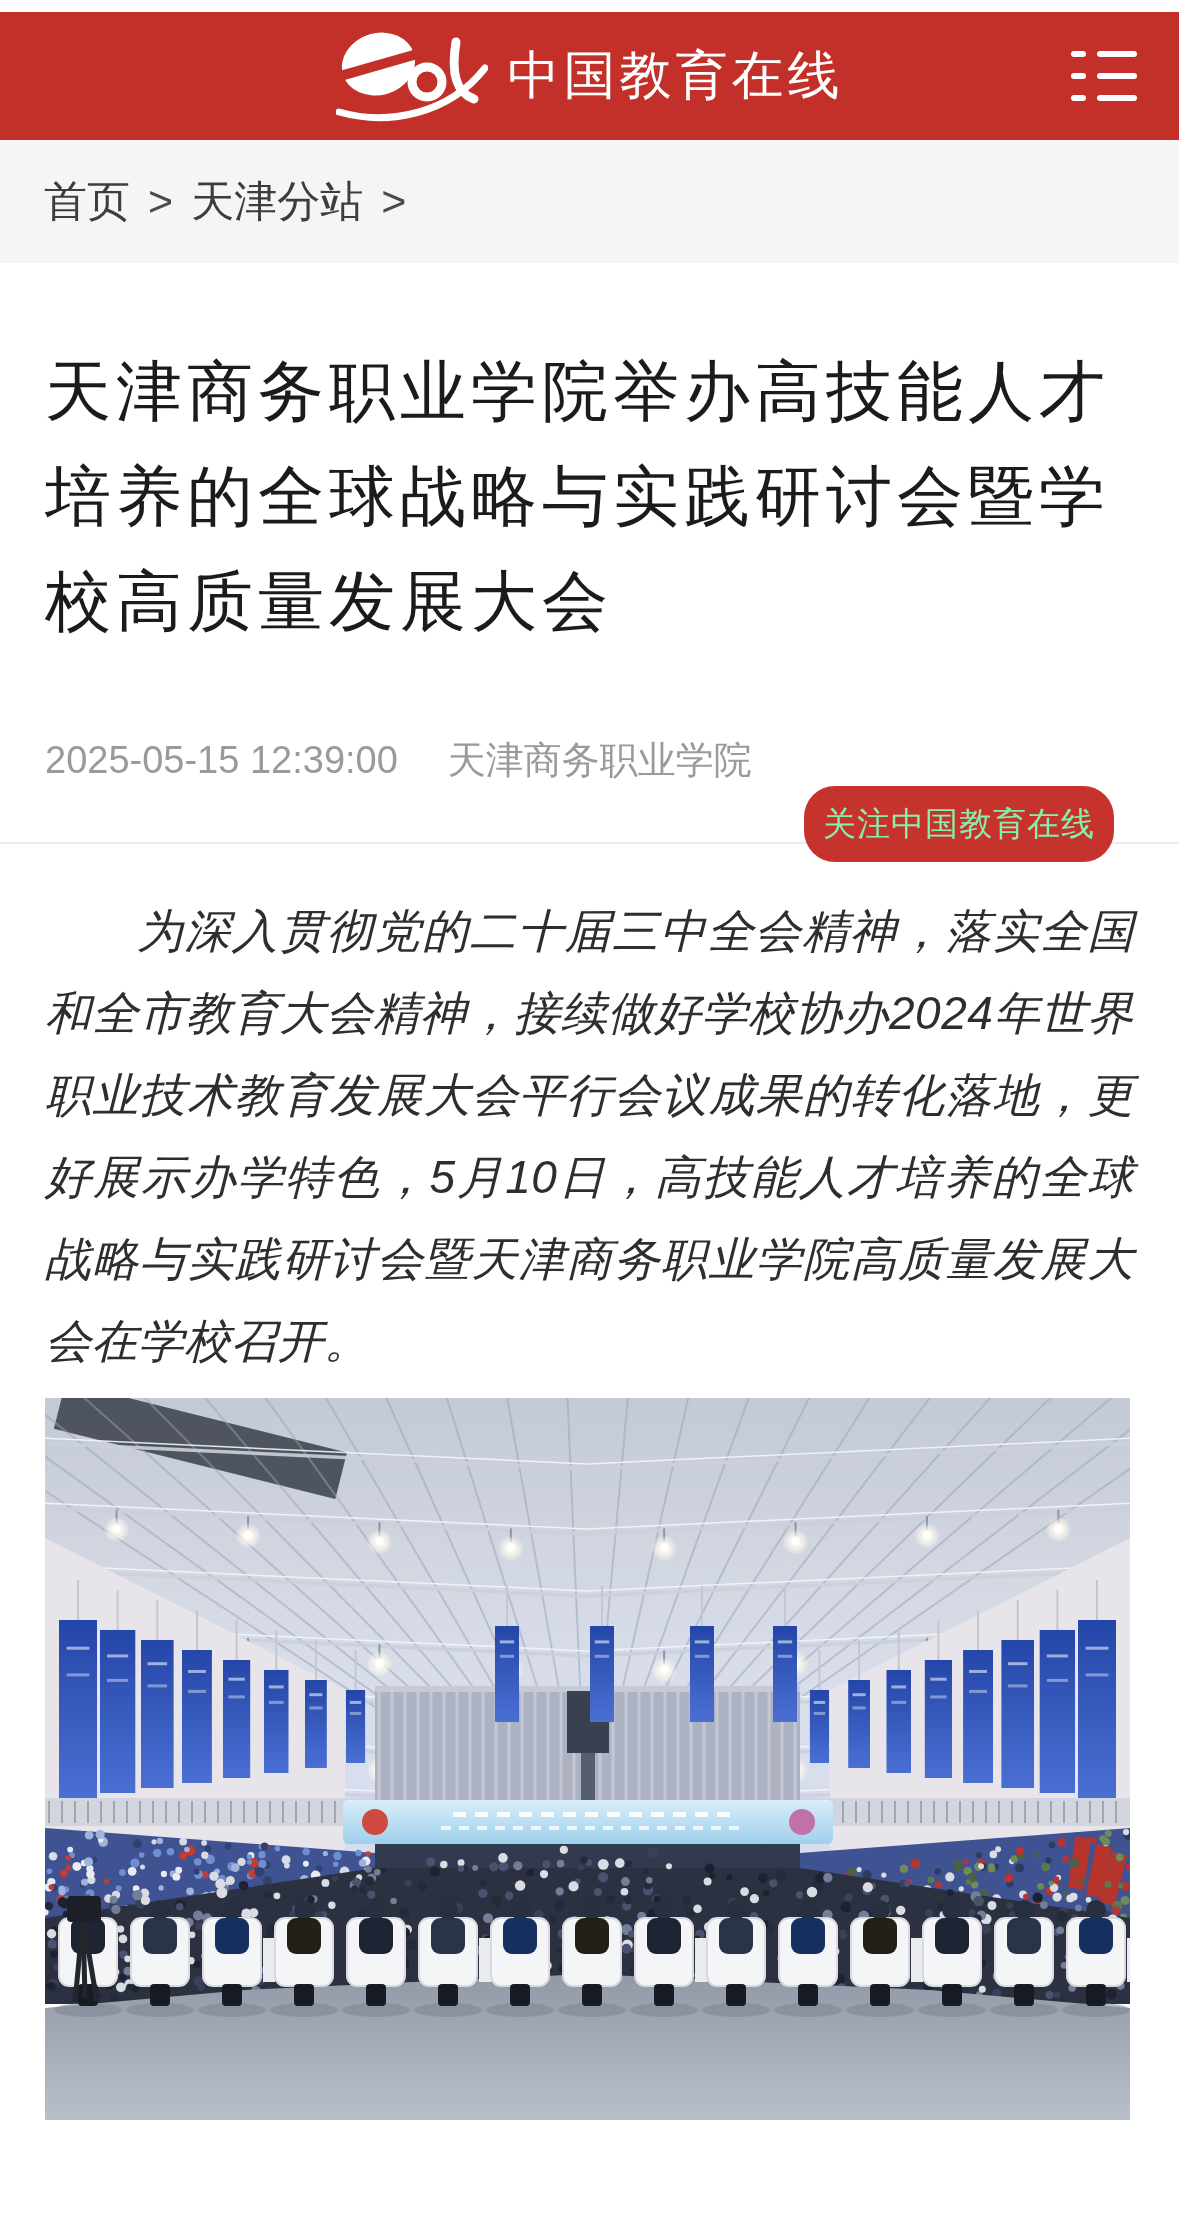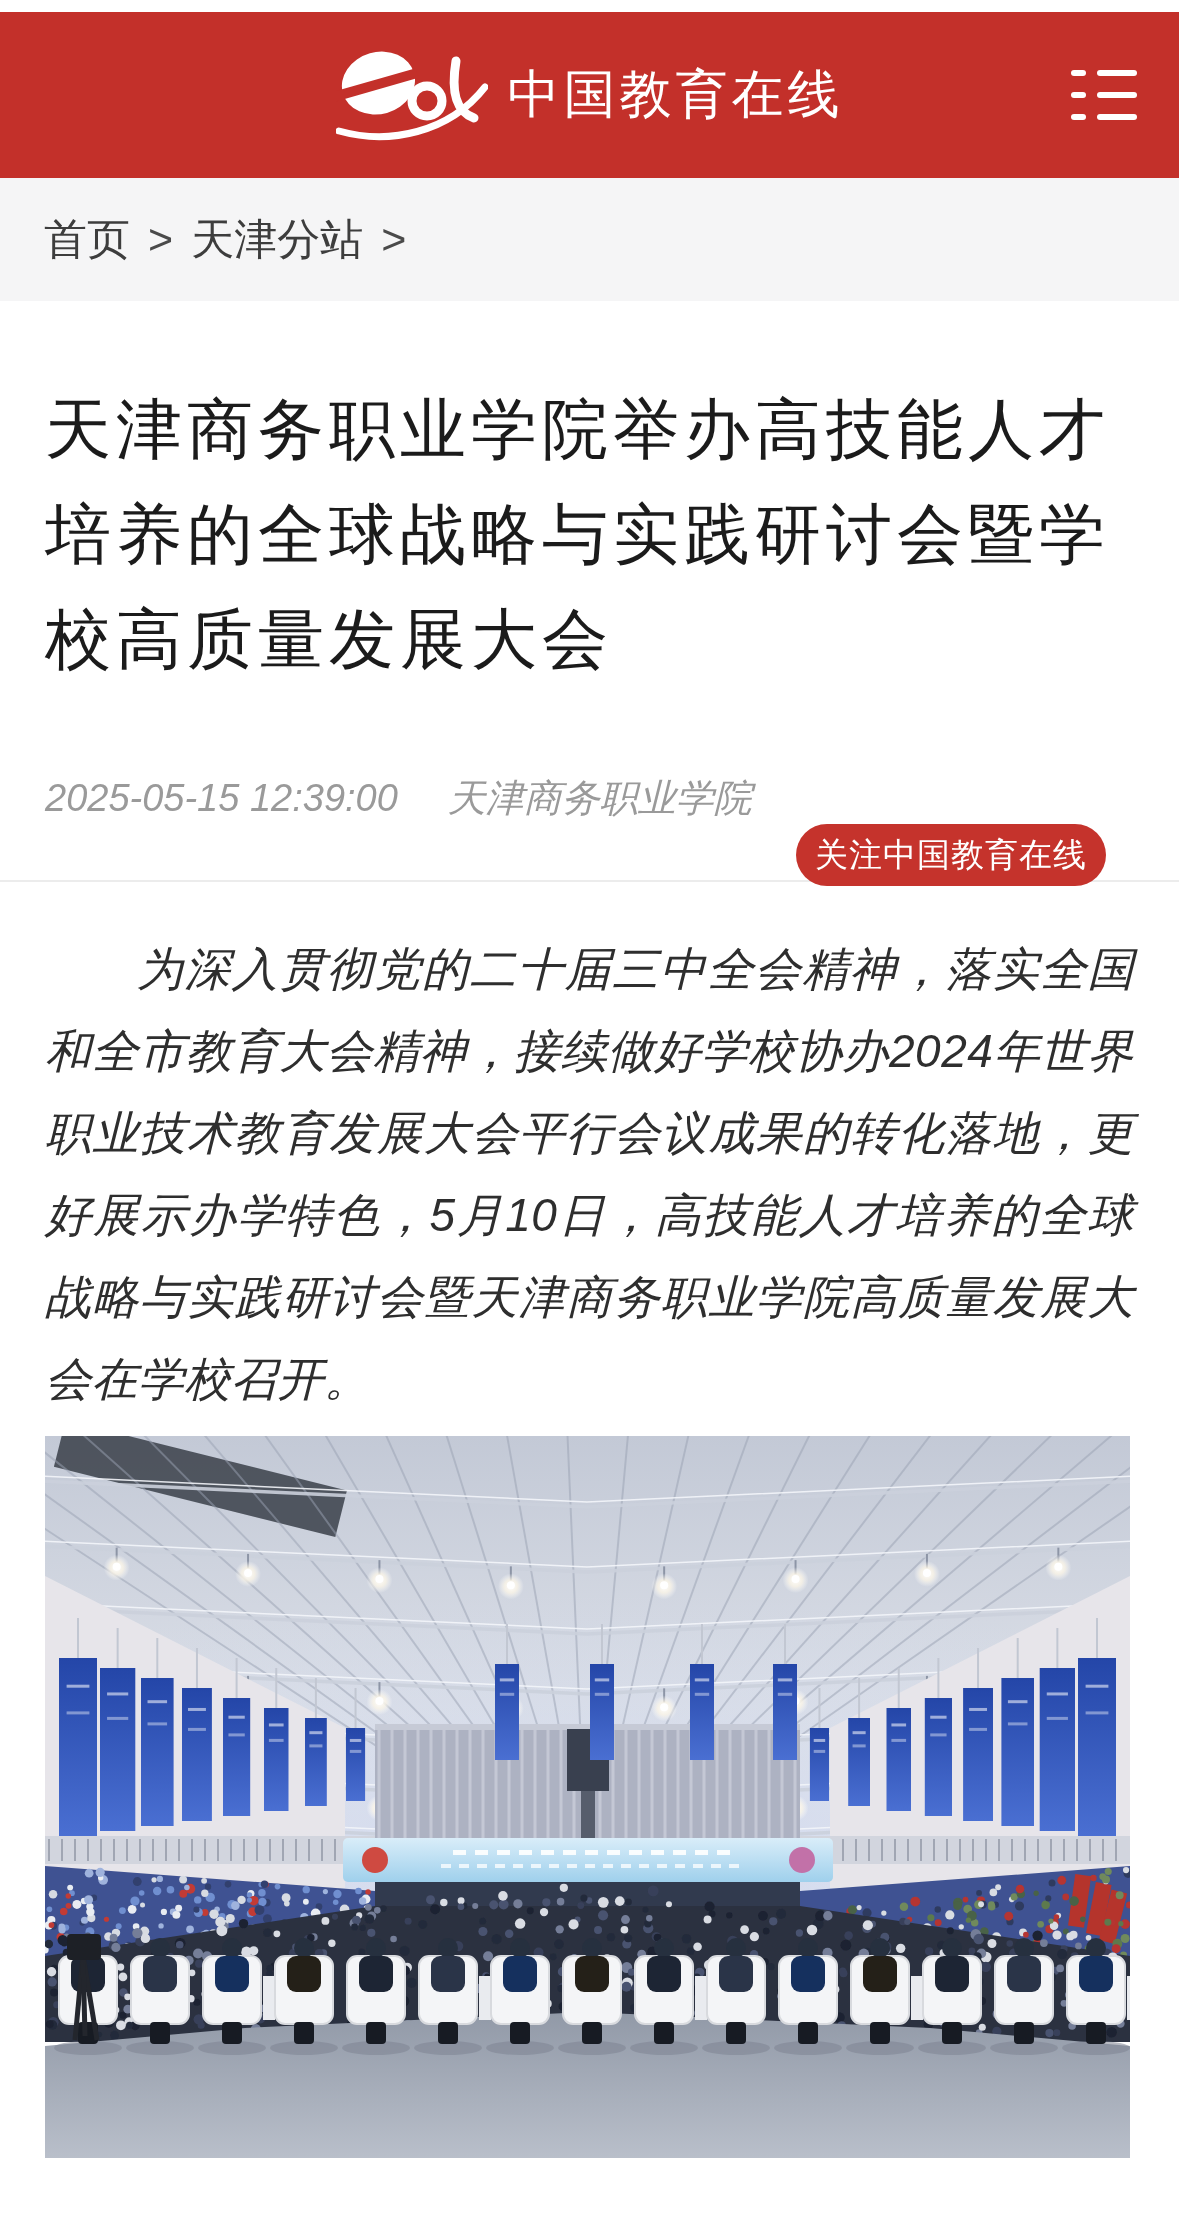--- a/index.html
+++ b/index.html
@@ -5,21 +5,21 @@
   html, body { margin:0; padding:0; background:#fff; }
   body {
     width:1179px;
     font-family:"Liberation Sans","DejaVu Sans",sans-serif;
     -webkit-font-smoothing:antialiased;
   }
   .top-strip { height:12px; background:#ffffff; }
 
   
   .app-header {
-    height:166px;
+    height:128px;
     background:var(--brand-red,#c3302a);
     position:relative;
     display:flex; align-items:center; justify-content:center;
   }
   .brand-group { display:flex; align-items:center; gap:20px; }
   .brand-logo { width:152px; height:100px; display:block; }
   .brand-name { color:#fff; font-size:52px; letter-spacing:4px; font-weight:500; }
   .menu-btn {
     position:absolute; right:32px; top:50%; transform:translateY(-50%);
     background:none; border:none; padding:10px; cursor:pointer;
@@ -36,31 +36,31 @@
   .crumb-sep { margin:0 18px; color:#4a4a4a; }
 
   
   .article { padding:0 45px 24px; background:#fff; }
   .article-title {
     margin:76px 0 0; font-weight:500; color:#1b1b1b;
     font-size:66px; line-height:105px; letter-spacing:5px;
   }
   .meta-row {
     margin-top:80px; display:flex; align-items:baseline; gap:50px;
-    font-size:38px; color:var(--meta-gray,#9a9a9a); line-height:52px;font-style:italic;
+    font-size:38px; color:var(--meta-gray,#9a9a9a); line-height:52px;
   }
   .follow-row { position:relative; height:80px; }
   .divider {
     position:absolute; left:-47px; right:-47px; top:56px; height:0;
     border:none; border-top:2px solid #ececec; margin:0;
   }
   .follow-btn {
-    position:absolute; right:28px; top:0;
-    height:62px; padding:0 19px; border:none; border-radius:31px;
-    background:var(--badge-red,#c5332c); color:#ffffff; font-size:33px;
+    position:absolute; right:20px; top:0;
+    height:76px; padding:0 19px; border:none; border-radius:31px;
+    background:var(--badge-red,#c5332c); color:#86efac; font-size:33px;
     display:flex; align-items:center; letter-spacing:1px; cursor:pointer;
     font-family:inherit;
   }
   .body-par {
     margin:24px 0 0; font-size:46px; line-height:82px; color:#2e2e2e;
     text-indent:2em; text-align:justify; letter-spacing:0.5px;font-style:italic;
   }
   .photo-fig { margin:16px 0 0; width:1085px; height:722px; }
   .photo-fig svg { display:block; width:1085px; height:722px; }
 </style>

